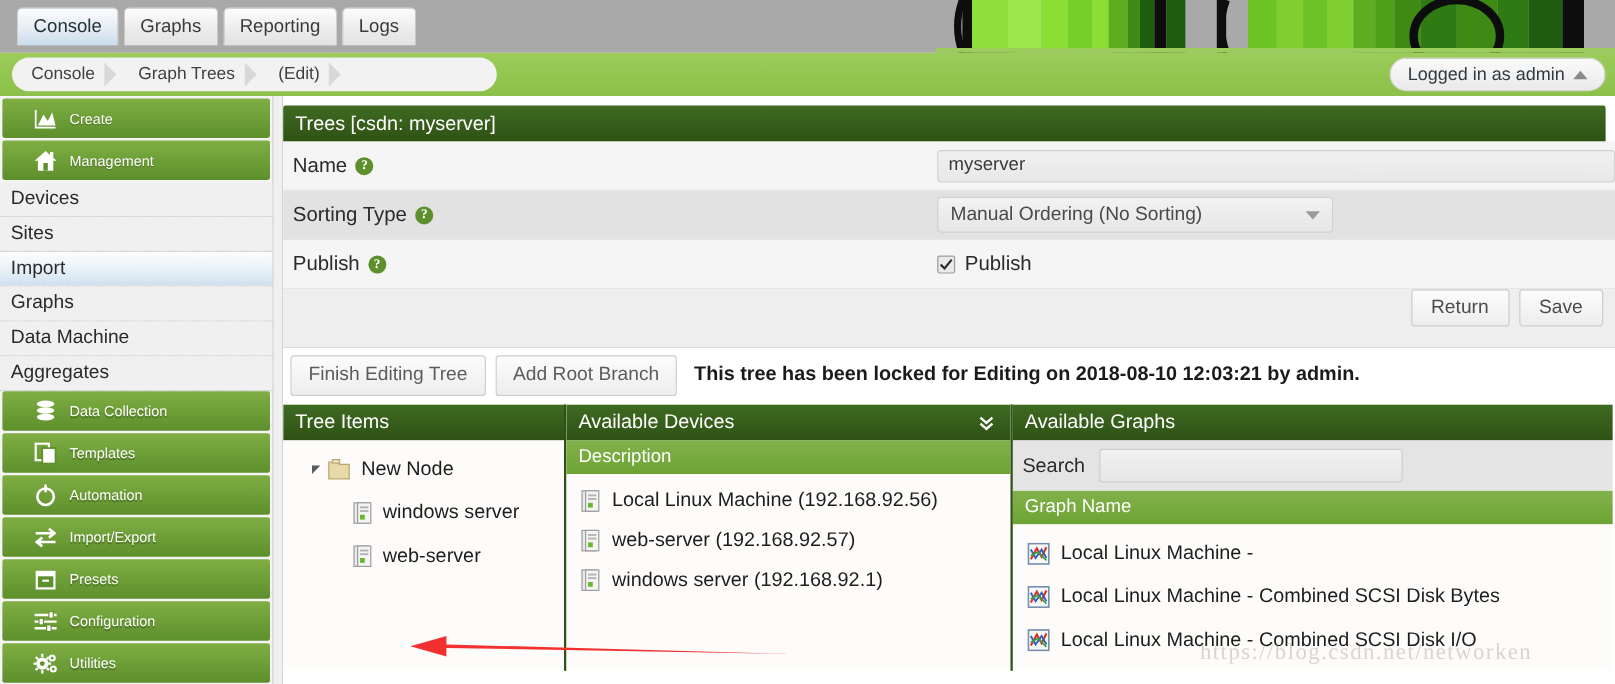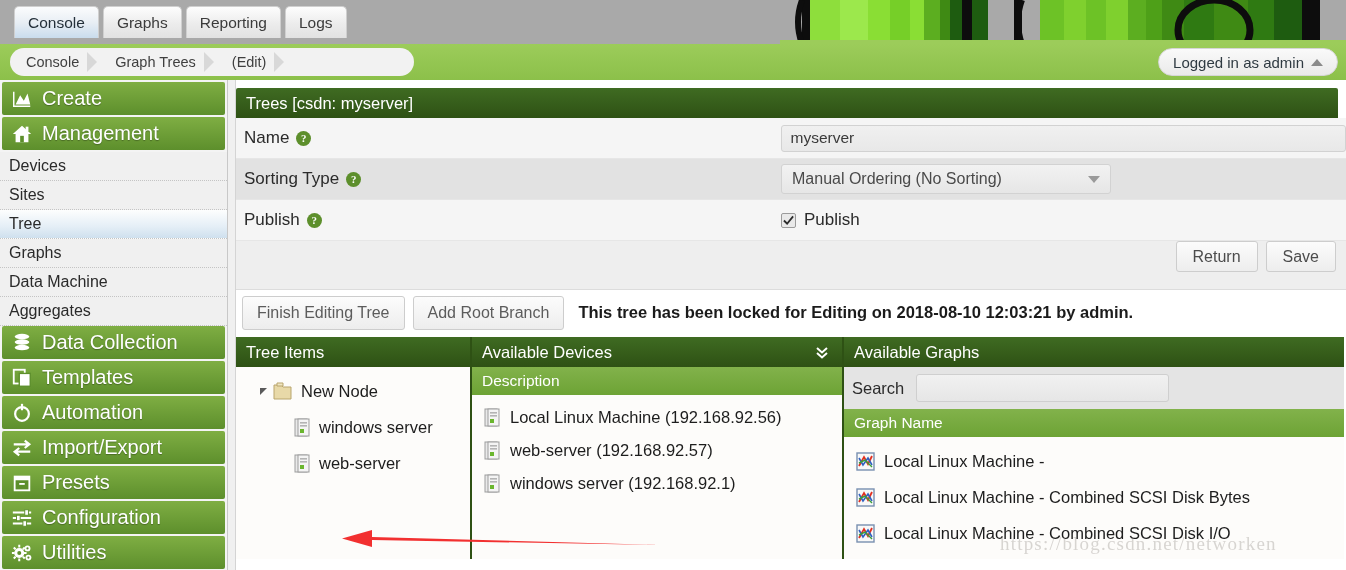--- a/index.html
+++ b/index.html
@@ -86,23 +86,23 @@
   
   .sidebar {
     position: absolute; left: 0; top: 80px; width: 228px; height: 490px;
     background: #f4f4f4;
     border-right: 1px solid #c8c8c8;
     overflow: hidden;
   }
   .nav-head {
     height: 33px; margin: 0 2px 2px 2px;
     display: flex; align-items: center; gap: 9px;
-    padding-left: 9px;
+    padding-left: 25px;
     background: linear-gradient(to bottom, #7fae43 0%, #5d8f2c 100%);
-    color: #ffffff; font-size: 20px;
+    color: #ffffff; font-size: 12px;
     border-radius: 2px;
     cursor: pointer;
     text-shadow: 0 1px 1px rgba(0,0,0,.3);
   }
   .nav-head.first { margin-top: 2px; }
   .nav-item {
     height: 29px;
     display: flex; align-items: center;
     padding-left: 9px;
     font-size: 16px; color: #2a2a2a;
@@ -380,21 +380,21 @@
       <span>Management</span>
     </div>
 
     <div class="nav-item">
         <span>Devices</span>
       </div>
     <div class="nav-item">
         <span>Sites</span>
       </div>
     <div class="nav-item selected">
-        <span>Tree</span>
+        <span>Import</span>
       </div>
     <div class="nav-item">
         <span>Graphs</span>
       </div>
     <div class="nav-item">
         <span>Data Machine</span>
       </div>
     <div class="nav-item">
         <span>Aggregates</span>
       </div>

